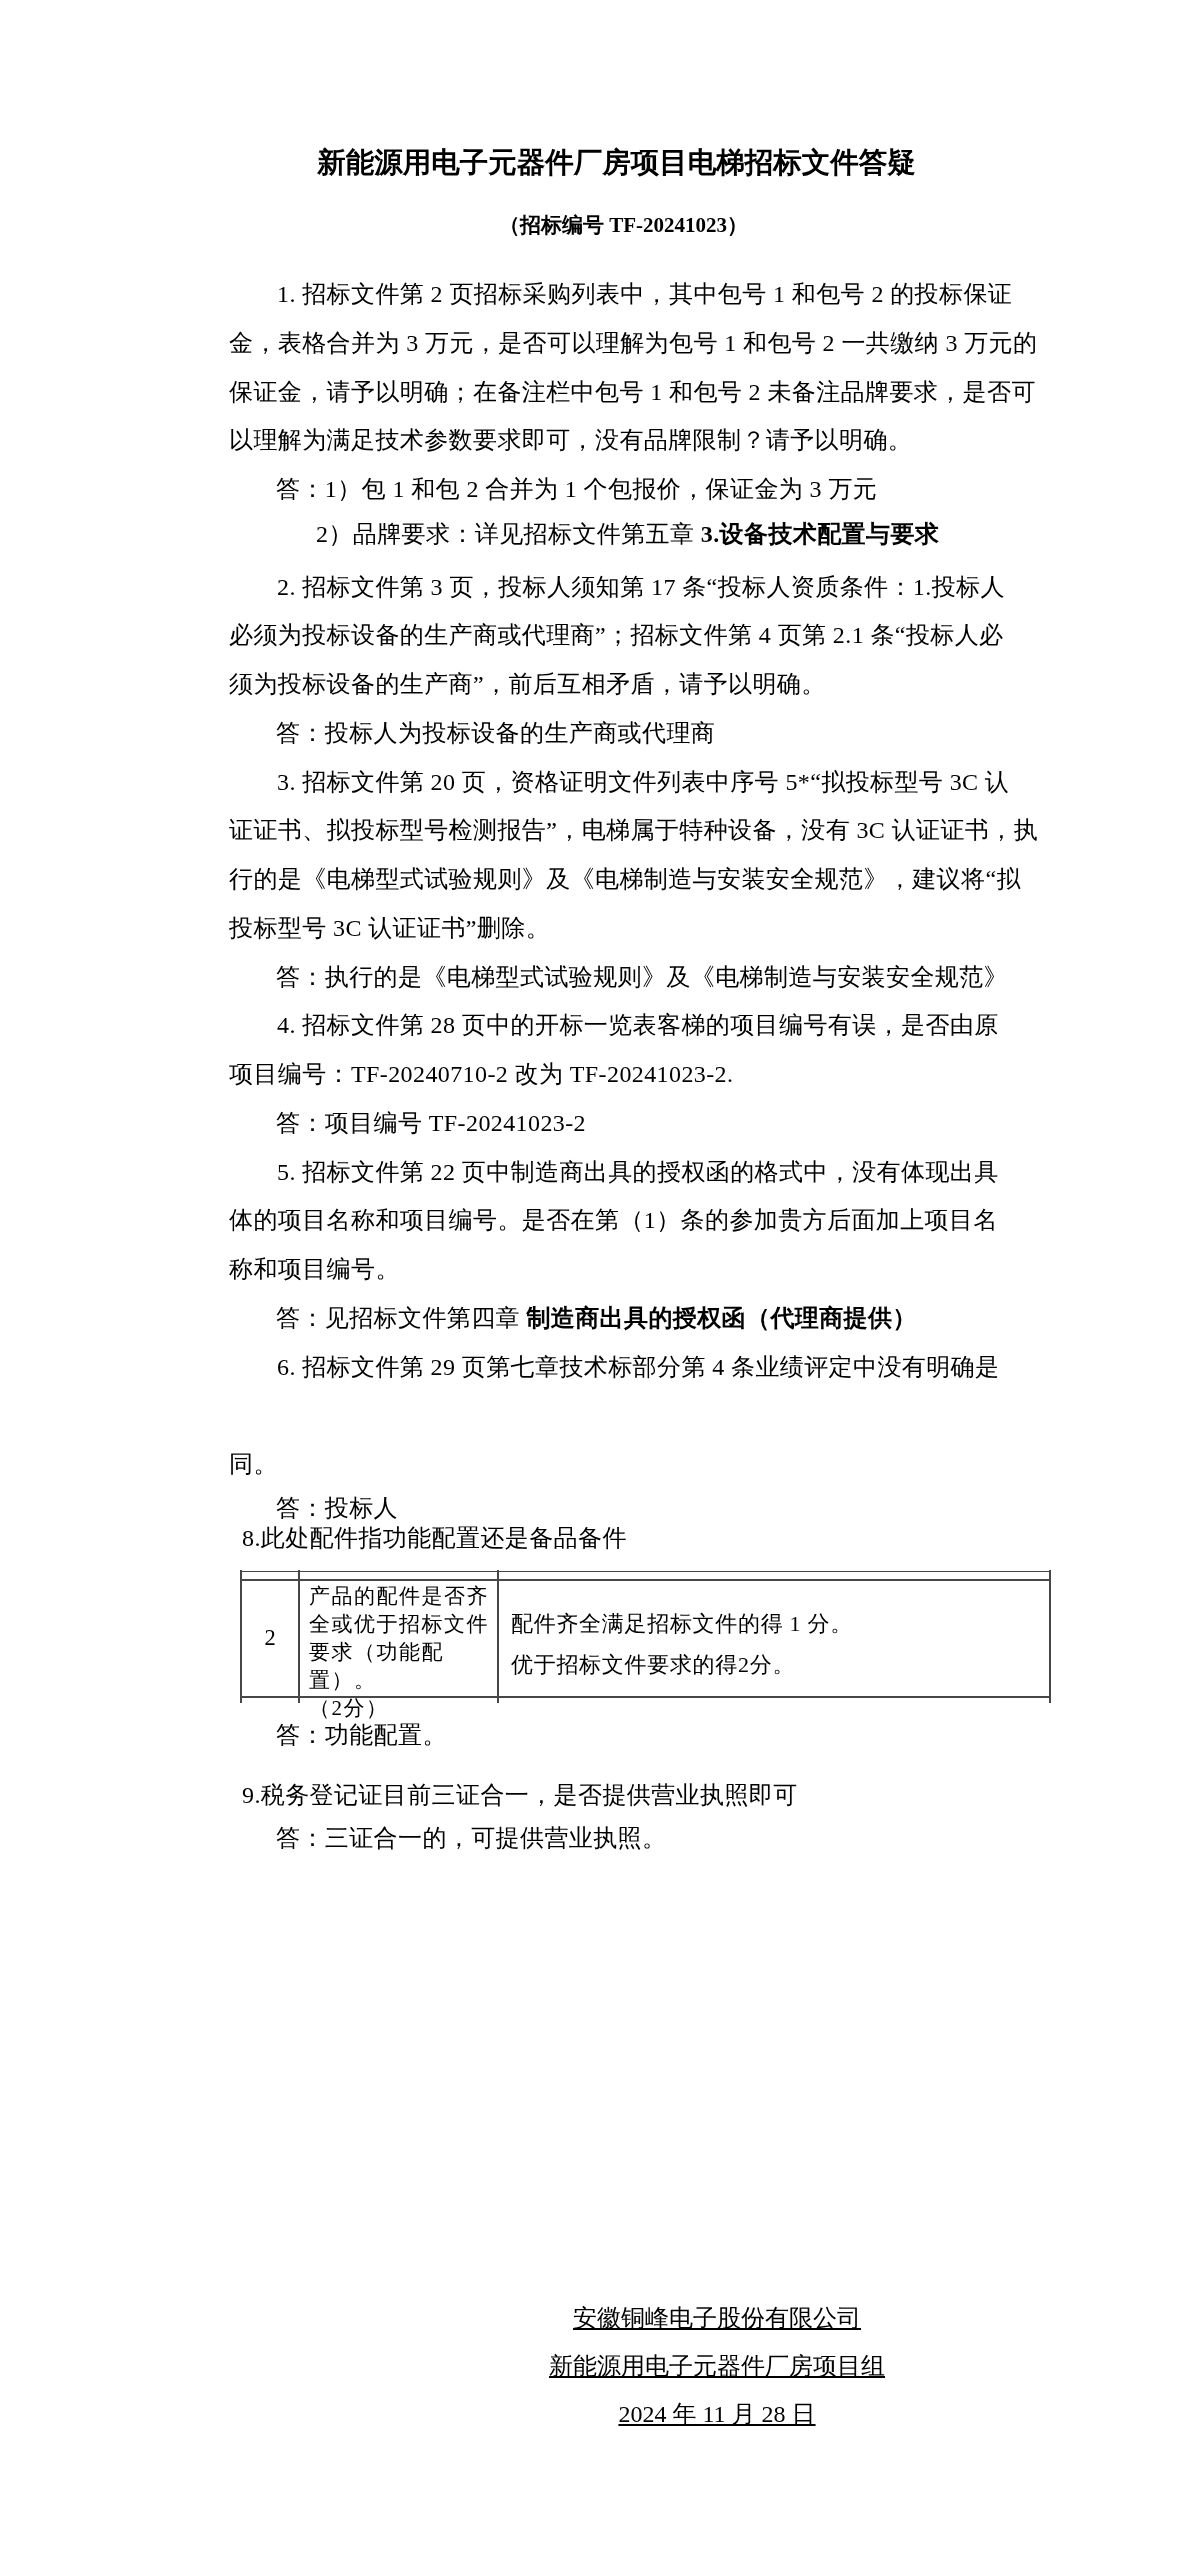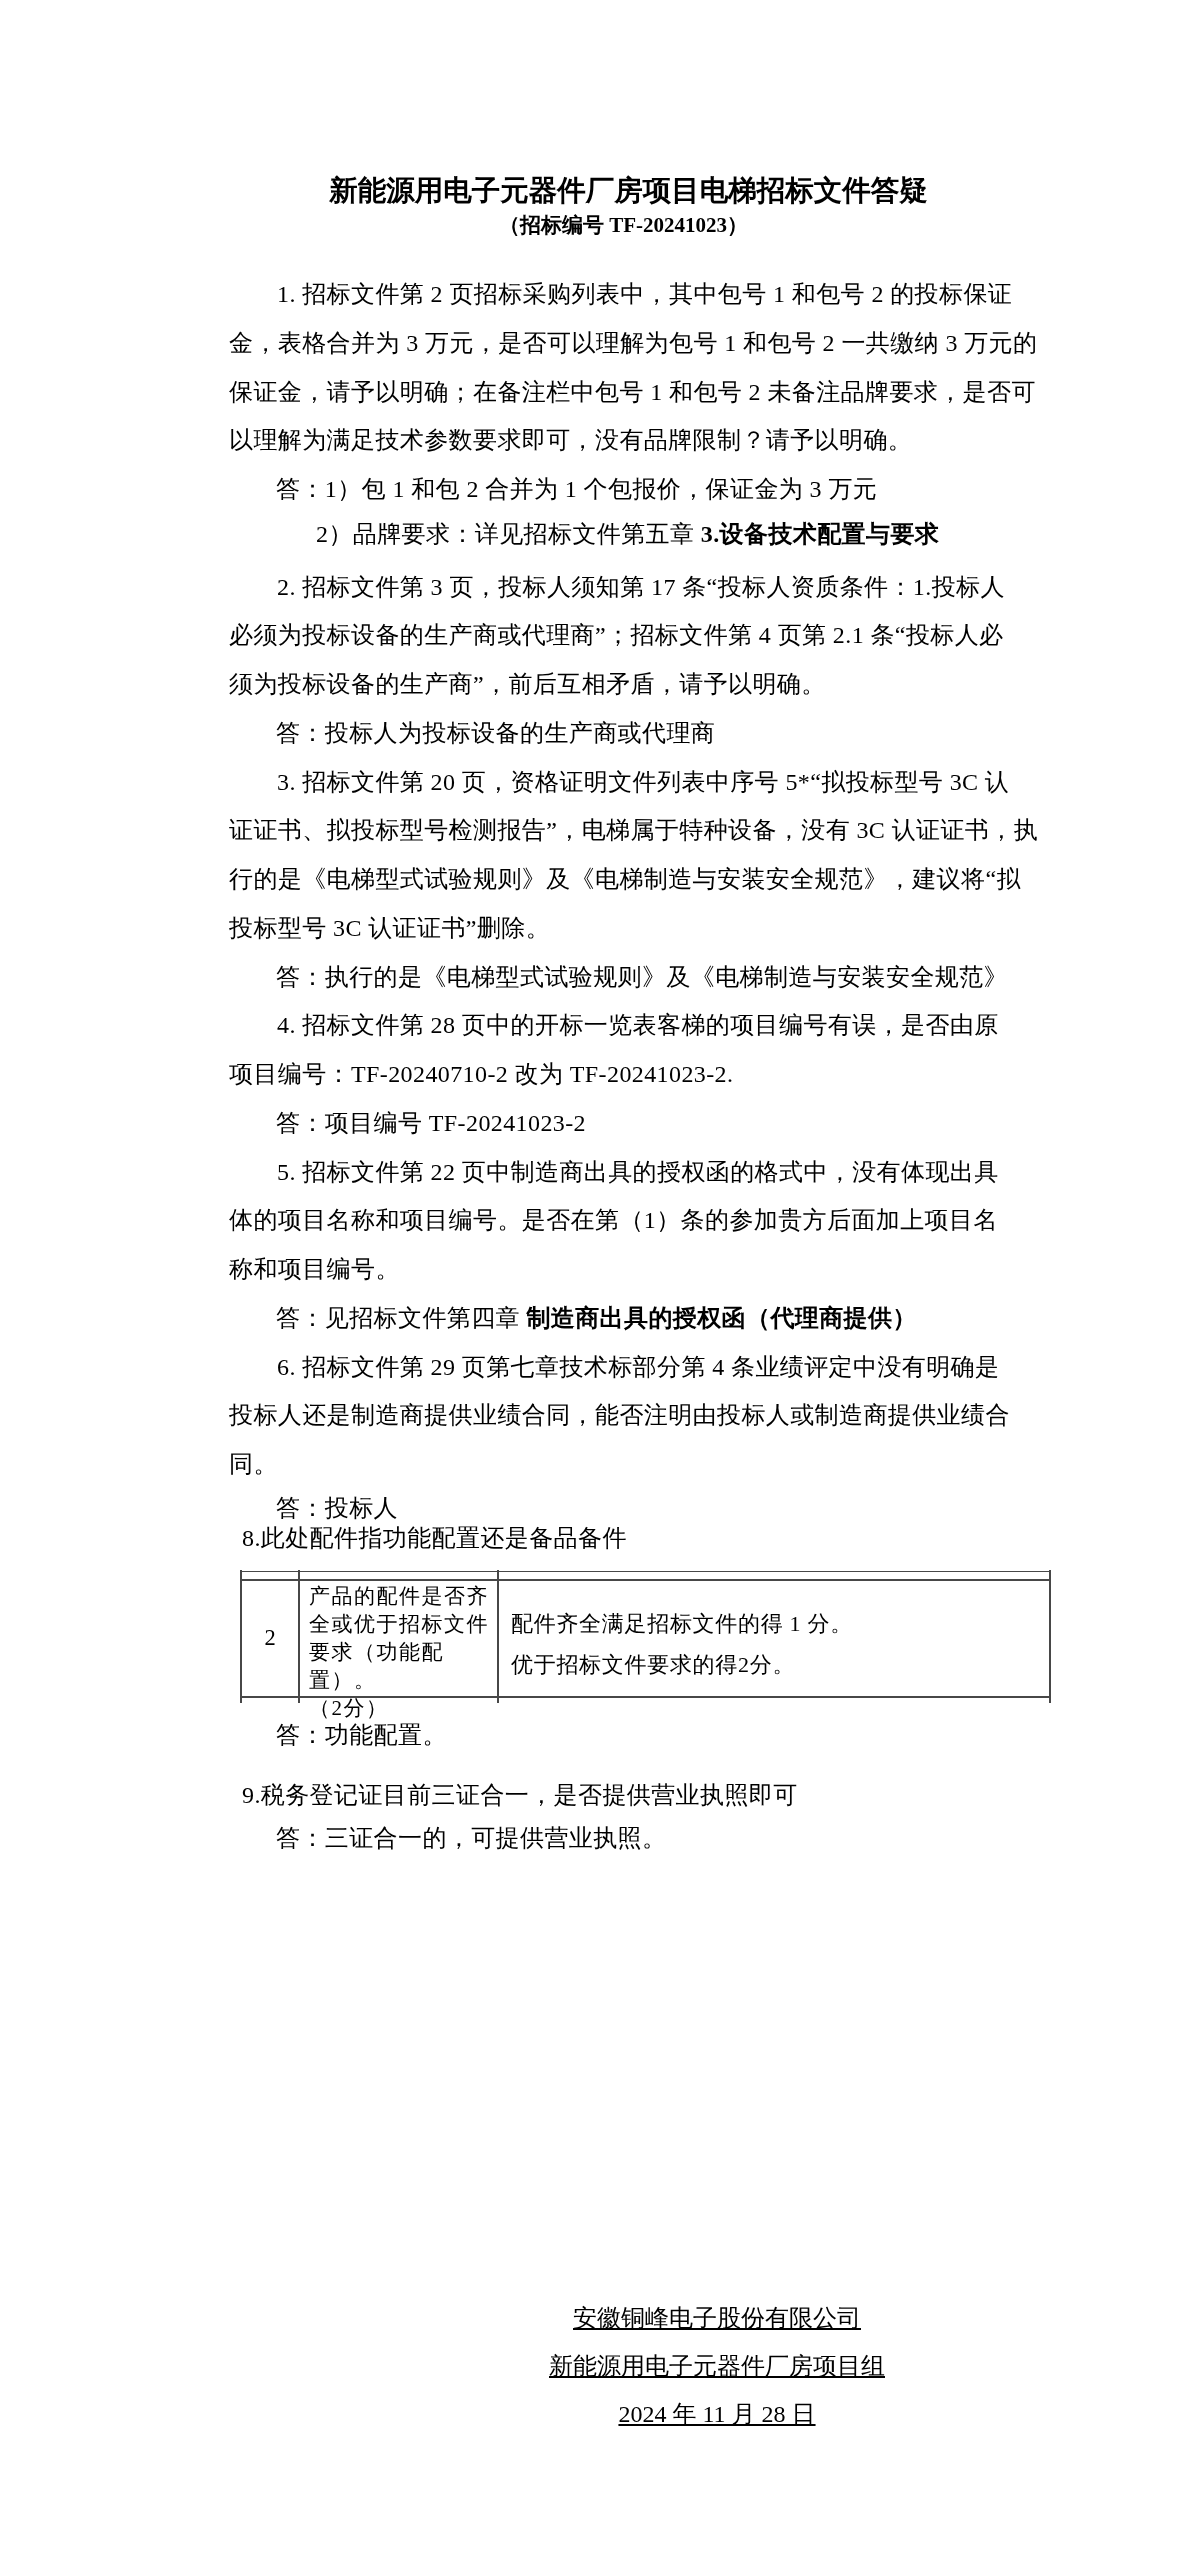--- a/index.html
+++ b/index.html
@@ -12,28 +12,27 @@
     width: 1190px;
     height: 2576px;
     background: #ffffff;
     overflow: hidden;
     font-family: "Liberation Serif", "DejaVu Serif", serif;
     color: #000000;
   }
   .doc-title {
     position: absolute;
     top: 147px;
-    left: 234px;
+    left: 222px;
     width: 789px;
     text-align: center;
     font-size: 28.5px;
     font-weight: bold;
     line-height: 1.1;
     white-space: nowrap;
-    margin-top: 28px;
   }
   .doc-subtitle {
     position: absolute;
     top: 214px;
     left: 229px;
     width: 789px;
     text-align: center;
     font-size: 21px;
     font-weight: bold;
     line-height: 1.1;
@@ -142,21 +141,20 @@
   <div class="ln" style="top:1012px;left:277px">4. 招标文件第 28 页中的开标一览表客梯的项目编号有误，是否由原</div>
   <div class="ln" style="top:1061px;left:229px">项目编号：TF-20240710-2 改为 TF-20241023-2.</div>
   <div class="ln" style="top:1110px;left:276px">答：项目编号 TF-20241023-2</div>
 
   <div class="ln" style="top:1159px;left:277px">5. 招标文件第 22 页中制造商出具的授权函的格式中，没有体现出具</div>
   <div class="ln" style="top:1207px;left:229px">体的项目名称和项目编号。是否在第（1）条的参加贵方后面加上项目名</div>
   <div class="ln" style="top:1256px;left:229px">称和项目编号。</div>
   <div class="ln" style="top:1305px;left:276px"><span>答：见招标文件第四章 </span><span class="bold">制造商出具的授权函（代理商提供）</span></div>
 
   <div class="ln" style="top:1354px;left:277px">6. 招标文件第 29 页第七章技术标部分第 4 条业绩评定中没有明确是</div>
-  <div class="ln" style="top:1402px;left:229px">投标人还是制造商提供业绩合同，能否注明由投标人或制造商提供业绩合</div>
   <div class="ln" style="top:1451px;left:229px">同。</div>
   <div class="ln" style="top:1495px;left:276px">答：投标人</div>
 
   <div class="ln" style="top:1525px;left:242px">8.此处配件指功能配置还是备品备件</div>
 
   <div class="qtable">
     <div class="tv" style="left:0"></div>
     <div class="tv" style="left:58px"></div>
     <div class="tv" style="left:257px"></div>
     <div class="tv" style="left:809px"></div>

